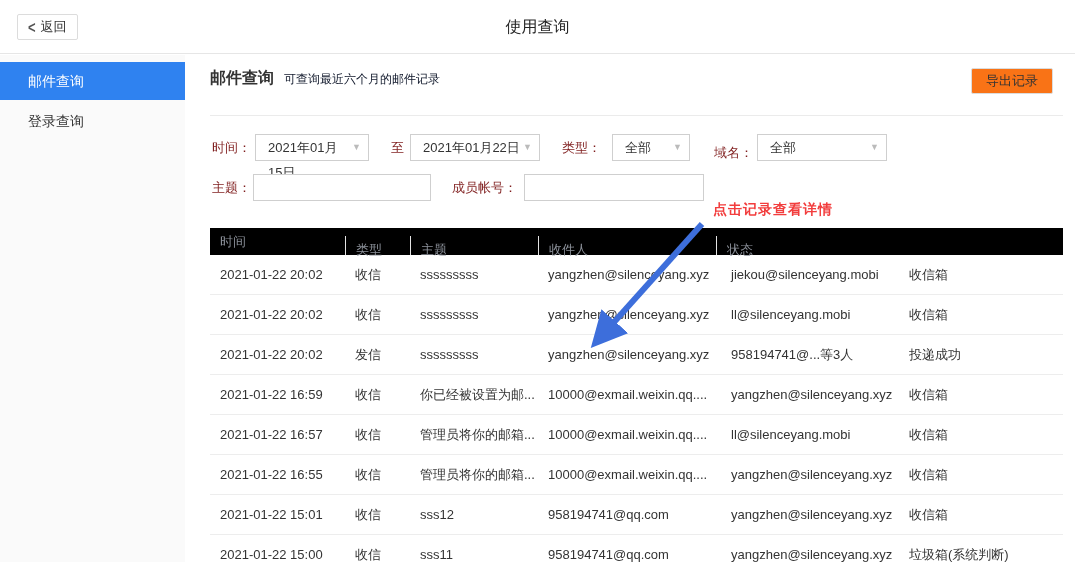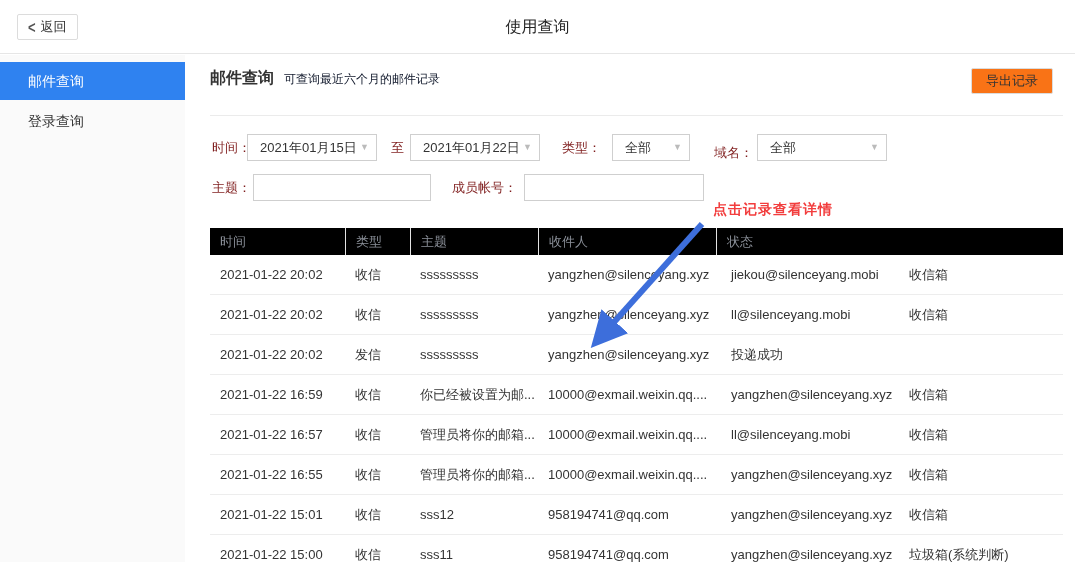--- a/index.html
+++ b/index.html
@@ -43,21 +43,21 @@
 
   .annotation { position:absolute; left:528px; top:146px; font-size:14px; font-weight:bold;
     color:#f23d3d; letter-spacing:1px; }
   .arrow-svg { position:absolute; left:395px; top:163px; width:130px; height:140px;
     pointer-events:none; z-index:5; }
 
   
   .table { position:absolute; left:25px; top:173px; width:853px; }
   .thead { display:flex; height:27px; background:#000000; }
   .th { font-size:13px; color:#8b9099; line-height:27px; padding:0 0 0 10px; }
-  .th + .th { border-left:1px solid #e3e3e3; }
+  .th + .th { border-left:1px solid #e3e3e3;margin-top:8px; }
   .tr { display:flex; height:40px; border-bottom:1px solid #ededed; cursor:pointer; }
   .td { font-size:13px; color:#333; line-height:39px; padding:0 6px 0 10px;
     white-space:nowrap; overflow:hidden; }
   .c0 { width:135px; } .c1 { width:65px; } .c2 { width:128px; }
   .c3 { width:183px; } .c4 { width:178px; } .c5 { width:164px; }
 </style>
 </head>
 <body>
 
 <div class="topbar">
@@ -75,21 +75,21 @@
 
 <div class="main">
   <div class="head-row">
     <span class="heading">邮件查询</span>
     <span class="subtitle">可查询最近六个月的邮件记录</span>
   </div>
   <button class="export-btn">导出记录</button>
   <div class="divider"></div>
 
   <span class="f-label" style="left:27px; top:79px;">时间：</span>
-  <div class="sel" style="left:62px; top:79px; width:130px;">
+  <div class="sel" style="left:70px; top:79px; width:114px;">
     <span>2021年01月15日</span>
     <span class="caret">▼</span>
   </div>
   <span class="f-label" style="left:206px; top:79px;">至</span>
   <div class="sel" style="left:225px; top:79px; width:130px;">
     <span>2021年01月22日</span>
     <span class="caret">▼</span>
   </div>
   <span class="f-label" style="left:377px; top:79px;">类型：</span>
   <div class="sel" style="left:427px; top:79px; width:78px;">
@@ -140,20 +140,21 @@
       <div class="td c2">sssssssss</div>
       <div class="td c3">yangzhen@silenceyang.xyz</div>
       <div class="td c4">ll@silenceyang.mobi</div>
       <div class="td c5">收信箱</div>
     </div>
     <div class="tr">
       <div class="td c0">2021-01-22 20:02</div>
       <div class="td c1">发信</div>
       <div class="td c2">sssssssss</div>
       <div class="td c3">yangzhen@silenceyang.xyz</div>
+      <div class="td c4">958194741@...等3人</div>
       <div class="td c5">投递成功</div>
     </div>
     <div class="tr">
       <div class="td c0">2021-01-22 16:59</div>
       <div class="td c1">收信</div>
       <div class="td c2">你已经被设置为邮...</div>
       <div class="td c3">10000@exmail.weixin.qq....</div>
       <div class="td c4">yangzhen@silenceyang.xyz</div>
       <div class="td c5">收信箱</div>
     </div>

